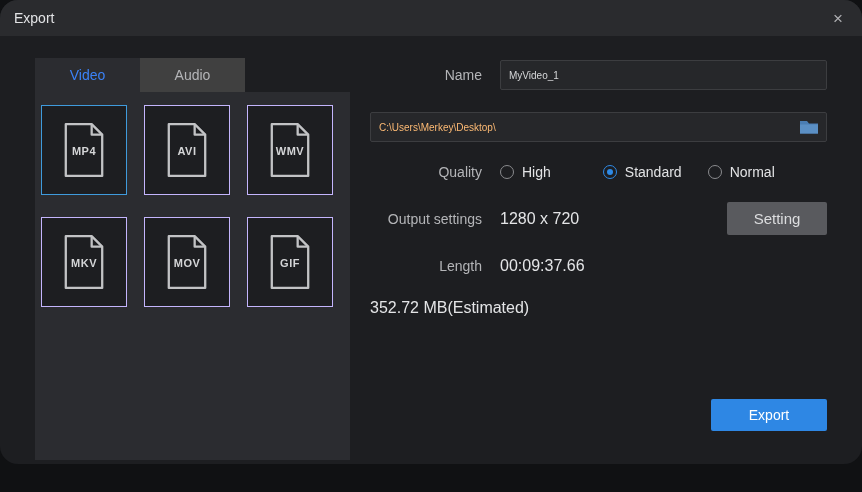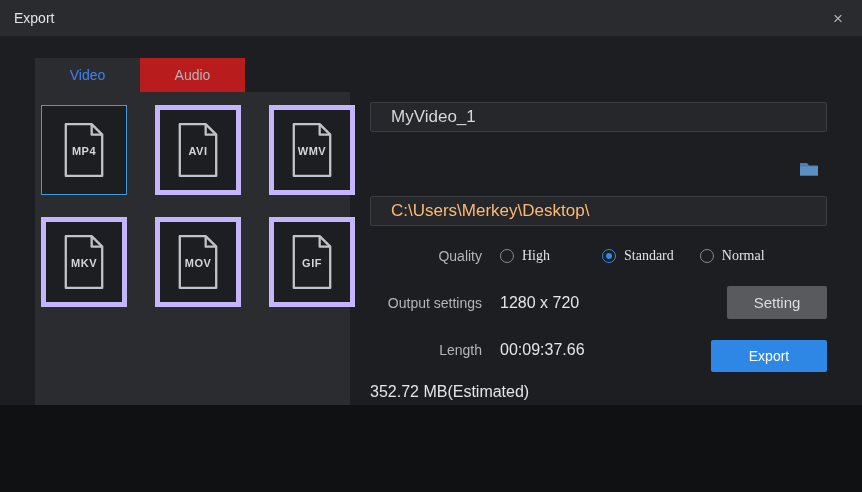--- a/index.html
+++ b/index.html
@@ -1,23 +1,24 @@
 <!DOCTYPE html>
 <html><head>
 <meta charset="utf-8">
 <style>
   html,body{margin:0;padding:0;background:#101113;}
   .dialog{
     position:relative;
-    width:862px;height:405px;
+    width:862px;height:464px;
     background:#1d1e21;
     font-family:"Liberation Sans", sans-serif;
     overflow:hidden;
     color:#c8c9cb;
     box-sizing:border-box;
+    border-radius:18px;
   }
   
   .titlebar{
     height:36px;
     background:#2a2b2e;
     display:flex;align-items:center;justify-content:space-between;
     padding:0 14px;
   }
   .titlebar .title{font-size:14px;color:#e2e3e5;}
   .titlebar .close{
@@ -29,66 +30,65 @@
     position:absolute;top:36px;left:0;right:0;bottom:0;
     padding:22px 35px 0 35px;
     display:flex;
   }
   .left{width:315px;flex:none;}
   .right{flex:1;margin-left:20px;padding-top:2px;}
   
   .tabs{display:flex;}
   .tab{
     width:105px;height:34px;line-height:34px;text-align:center;
-    font-size:14px;background:#b91c1c;color:#b4b5b8;cursor:default;
+    font-size:14px;background:#404040;color:#b4b5b8;cursor:default;
   }
   .tab.active{background:#2b2c30;color:#3b82f6;}
   
   .panel{
     width:315px;height:368px;box-sizing:border-box;
     background:#2b2c30;
     padding:13px 0 0 6px;
   }
-  .grid{display:grid;grid-template-columns:repeat(3,86px);gap:22px 28px;}
+  .grid{display:grid;grid-template-columns:repeat(3,86px);gap:22px 17px;}
   .tile{
     width:86px;height:90px;box-sizing:border-box;
-    background:#1d1e21;border:5px solid #c4b5fd;
+    background:#1d1e21;border:1px solid #c4b5fd;
     position:relative;display:flex;align-items:center;justify-content:center;
     cursor:default;
   }
   .tile.selected{border:1px solid #3f9bdc;}
   .tile svg{display:block;}
   .tile .fmt{
     position:absolute;top:50%;left:50%;transform:translate(-50%,-42%);
     font-size:11px;font-weight:bold;letter-spacing:.5px;color:#d4d5d7;
   }
   
   .form-row{display:flex;align-items:center;margin-bottom:22px;}
   .row-label{
     width:112px;flex:none;text-align:right;margin-right:18px;
     font-size:14px;color:#b4b5b8;
   }
   .row-field{flex:1;min-width:0;}
   .text-input{
     width:100%;height:30px;box-sizing:border-box;
     background:#26272a;border:1px solid #3c3d40;border-radius:2px;
-    color:#d6d7d9;font-size:17px;padding:0 20px;
+    color:#d6d7d9;font-size:10px;padding:0 8px;
     font-family:"Liberation Sans", sans-serif;
     outline:none;
-    margin-top:42px;
   }
   .dir-wrap{position:relative;}
   .dir-wrap .text-input{padding-right:38px;color:#fdba74;}
   .folder-btn{
     position:absolute;right:3px;top:3px;width:30px;height:24px;
     background:transparent;border:none;padding:0;cursor:default;
     display:flex;align-items:center;justify-content:center;
   }
   
-  .radio-group{display:flex;align-items:center;font-family:Liberation Serif, serif;}
+  .radio-group{display:flex;align-items:center;}
   .radio{display:flex;align-items:center;cursor:default;}
   .radio .rb{
     width:14px;height:14px;border-radius:50%;
     border:1px solid #8a8b8e;box-sizing:border-box;
     margin-right:8px;position:relative;background:transparent;flex:none;
   }
   .radio.checked .rb{border-color:#2e8ae6;}
   .radio.checked .rb::after{
     content:"";position:absolute;left:3px;top:3px;width:6px;height:6px;
     border-radius:50%;background:#2e8ae6;
@@ -182,20 +182,21 @@
             <span class="fmt">GIF</span>
           </div>
 
         </div>
       </div>
     </div>
 
     <div class="right">
 
       <div class="form-row">
+        <span class="row-label">Name</span>
         <div class="row-field">
           <input type="text" class="text-input" value="MyVideo_1" style="">
         </div>
       </div>
 
       <div class="form-row">
         <div class="row-field dir-wrap">
           <input type="text" class="text-input" value="C:\Users\Merkey\Desktop\" style="">
           <button class="folder-btn">
             <svg width="20" height="16" viewBox="0 0 20 16">

